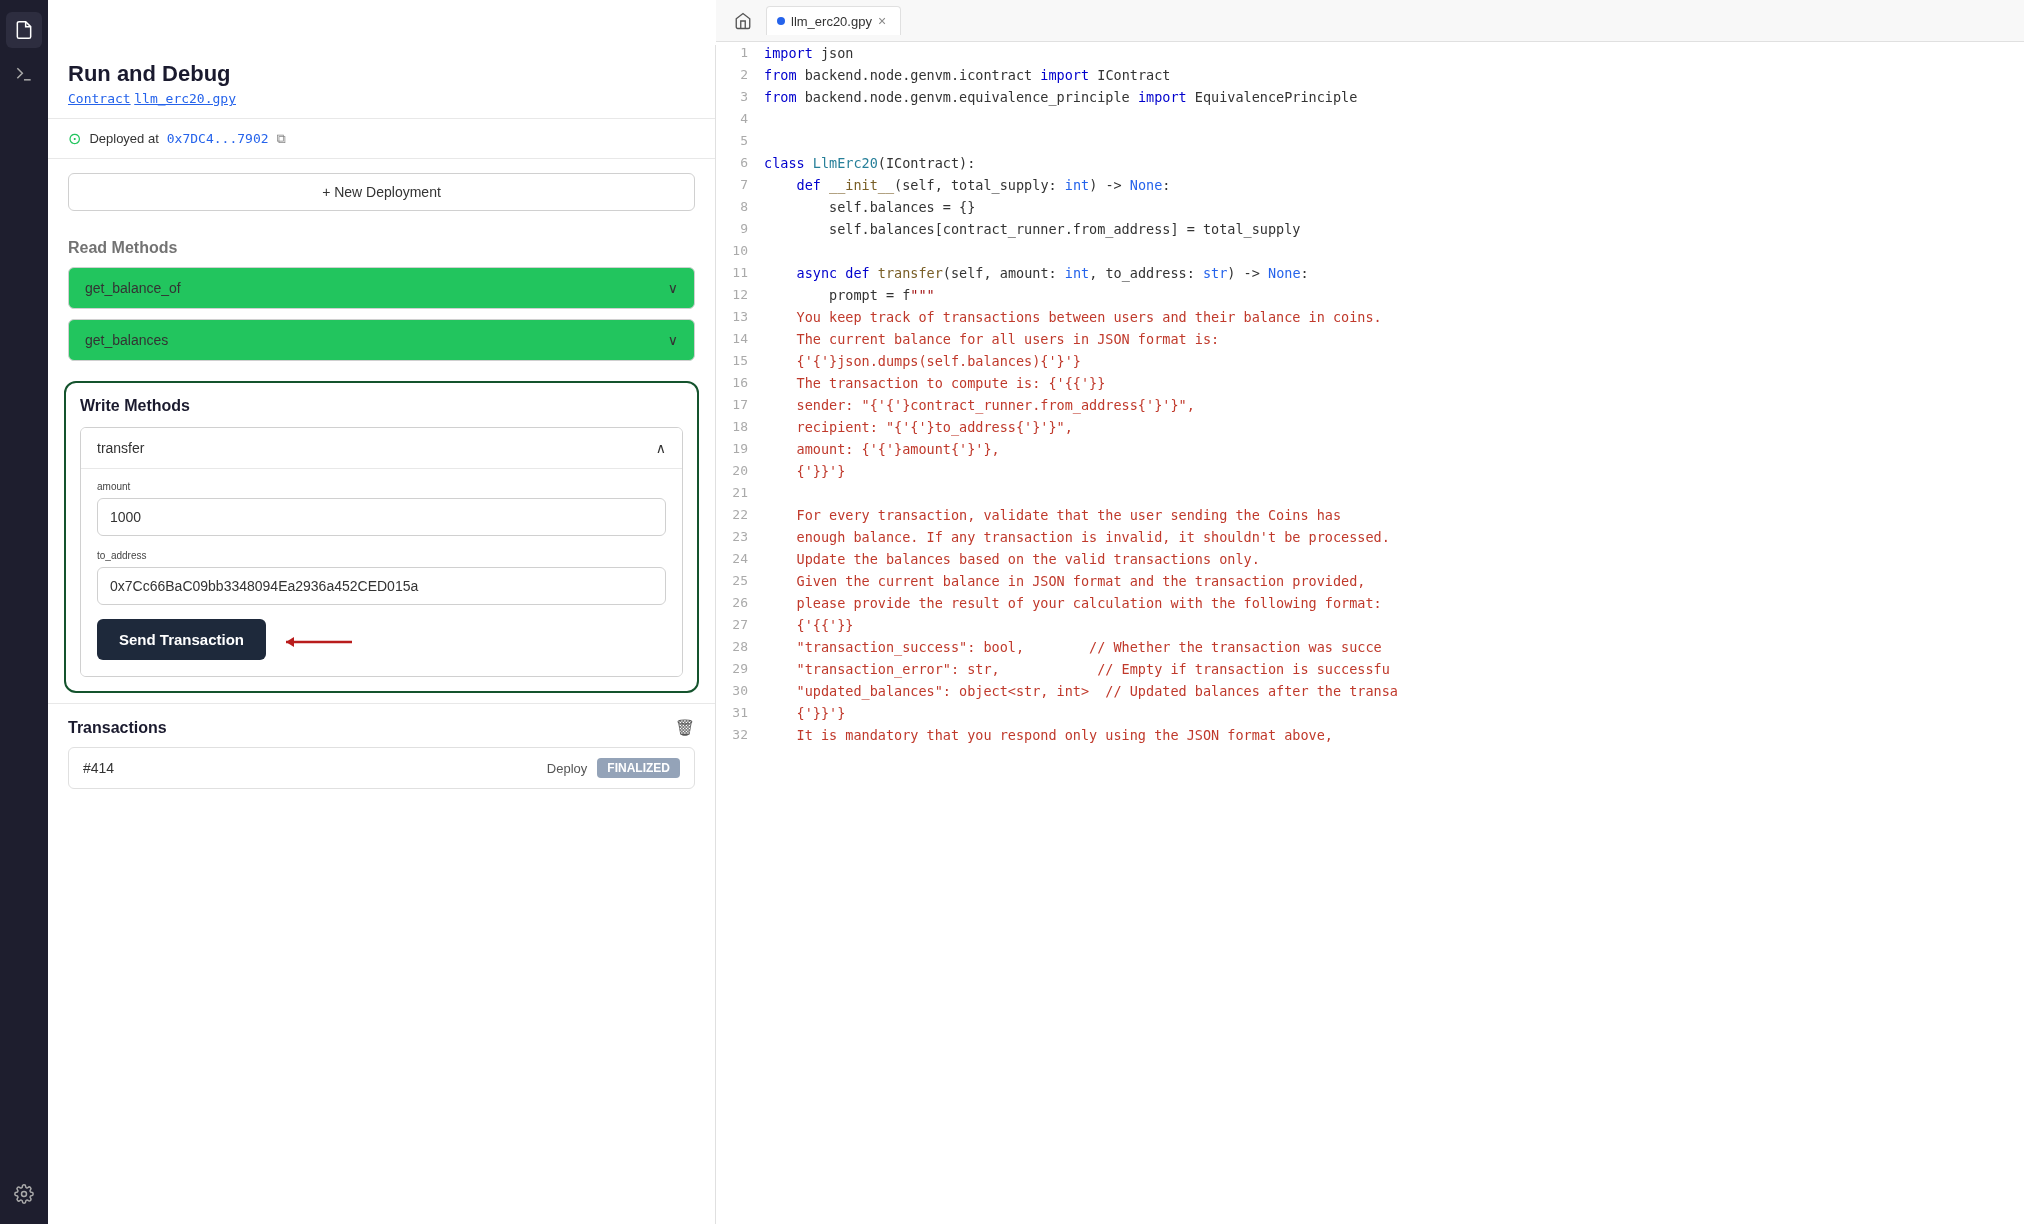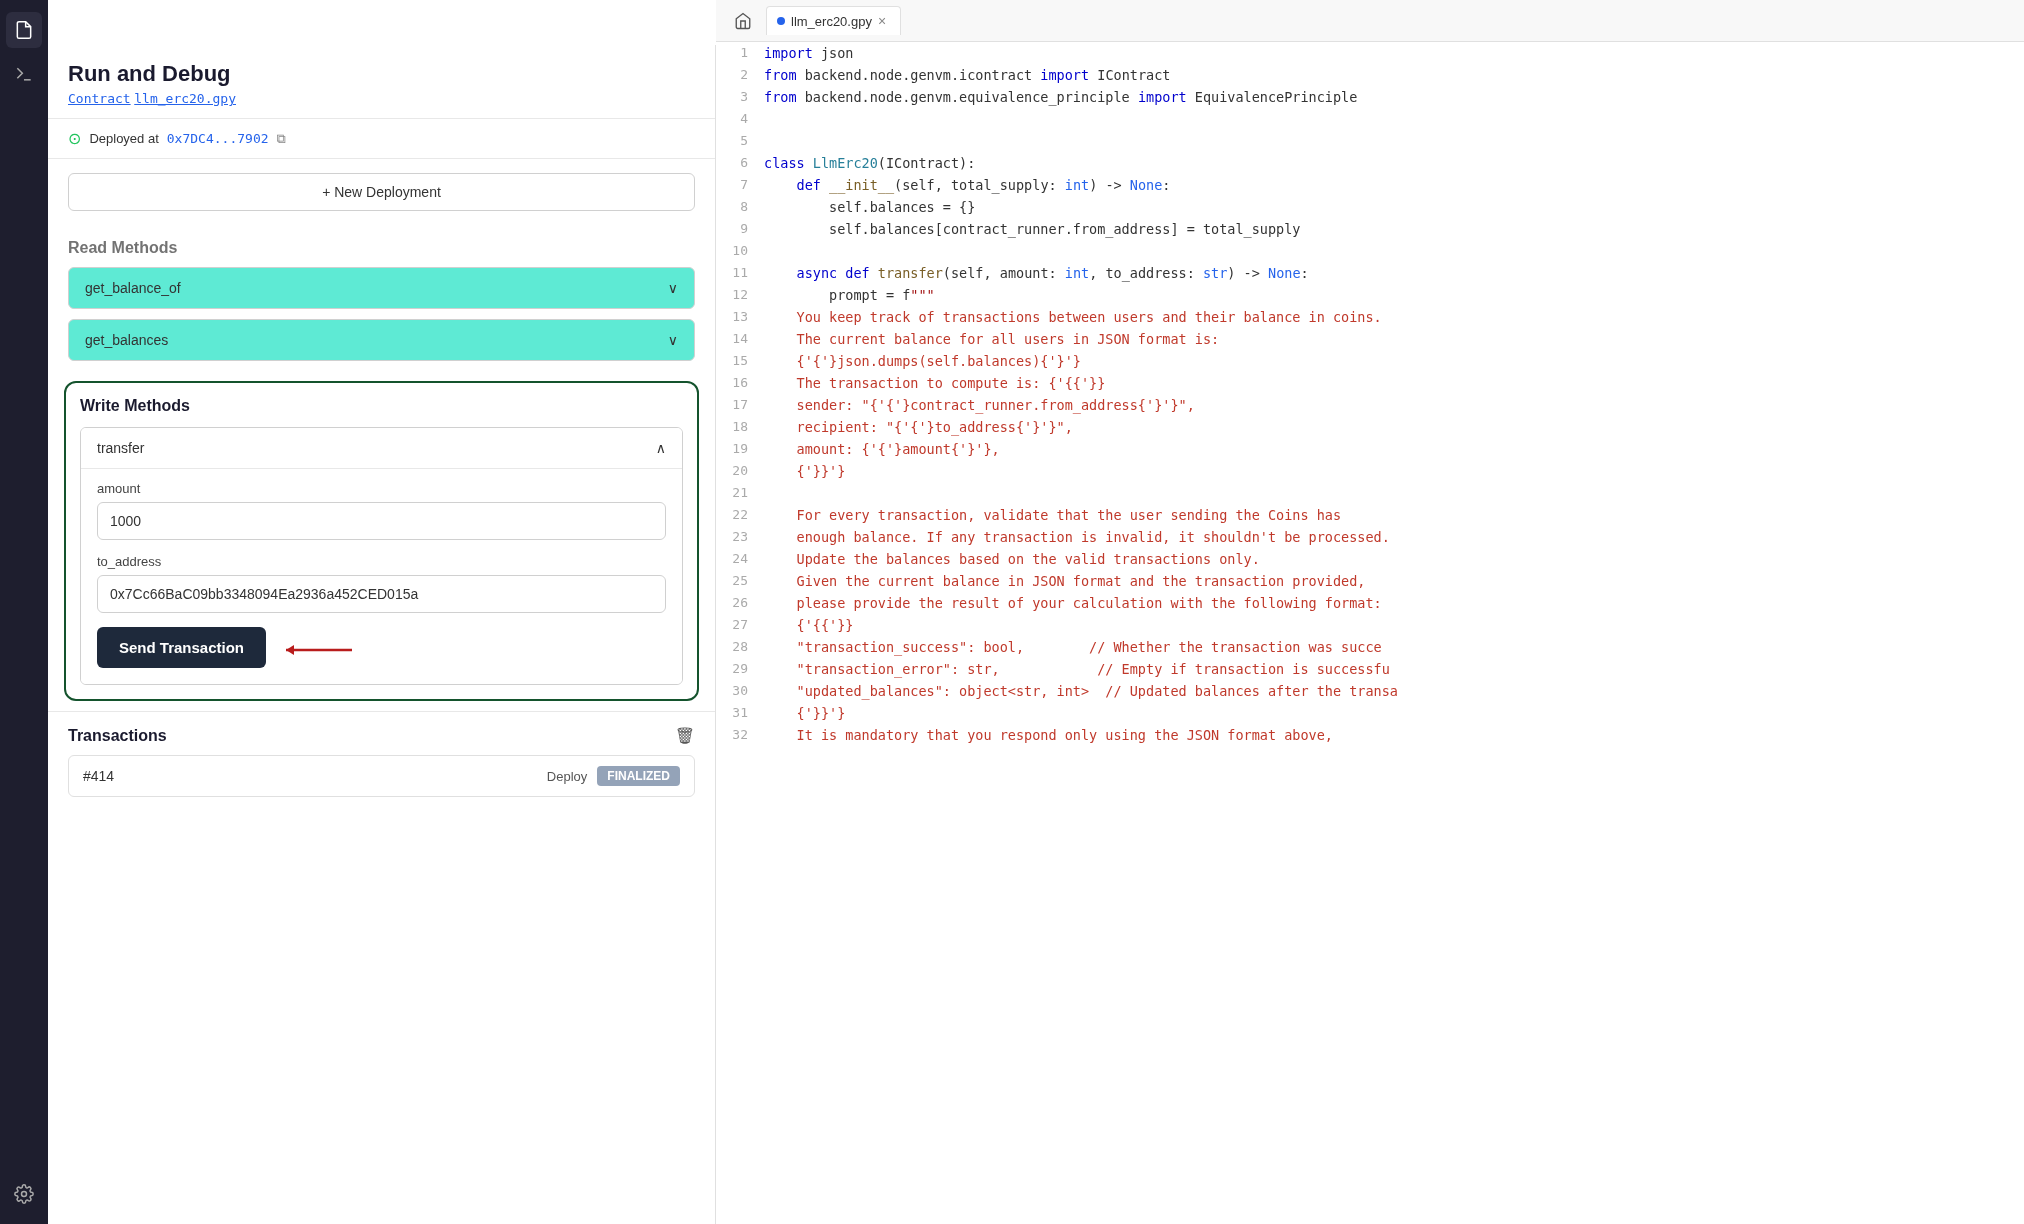--- a/index.html
+++ b/index.html
@@ -125,21 +125,21 @@
     
     .method-dropdown {
       margin: 0 20px 10px;
       border: 1.5px solid #d0d0d0;
       border-radius: 6px;
       padding: 12px 16px;
       display: flex;
       justify-content: space-between;
       align-items: center;
       cursor: pointer;
-      background: #5eead4;
+      background: #22c55e;
     }
     .method-dropdown span { font-size: 14px; color: #333; }
     .chevron { color: #555; font-size: 12px; }
 
     
     .write-methods-section {
       margin: 10px 16px;
       border: 2px solid #14532d;
       border-radius: 12px;
       padding: 14px;
@@ -167,21 +167,21 @@
     }
     .transfer-header span { font-size: 14px; color: #333; }
     .chevron-up { color: #555; font-size: 12px; }
 
     .transfer-body {
       padding: 12px 16px;
       border-top: 1px solid #e8e8e8;
       background: #fff;
     }
     .field-label {
-      font-size: 13px;
+      font-size: 10px;
       color: #444;
       margin-bottom: 6px;
       font-weight: 500;
     }
     .field-input {
       width: 100%;
       border: 1.5px solid #d0d0d0;
       border-radius: 6px;
       padding: 10px 12px;
       font-size: 14px;

